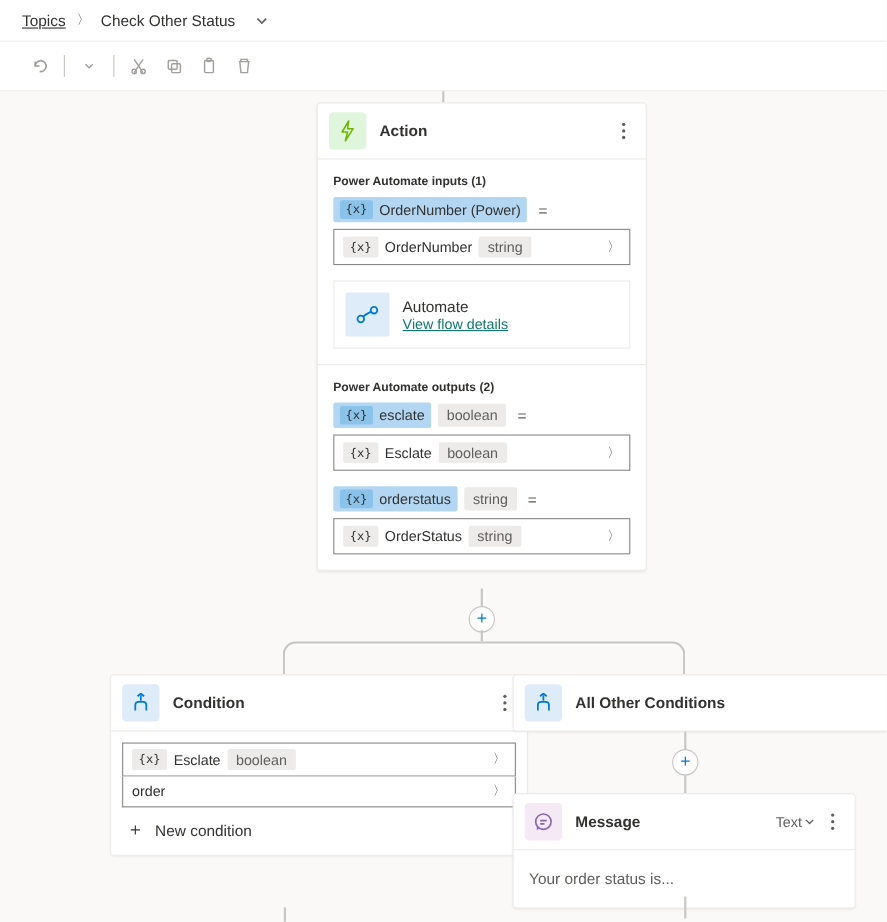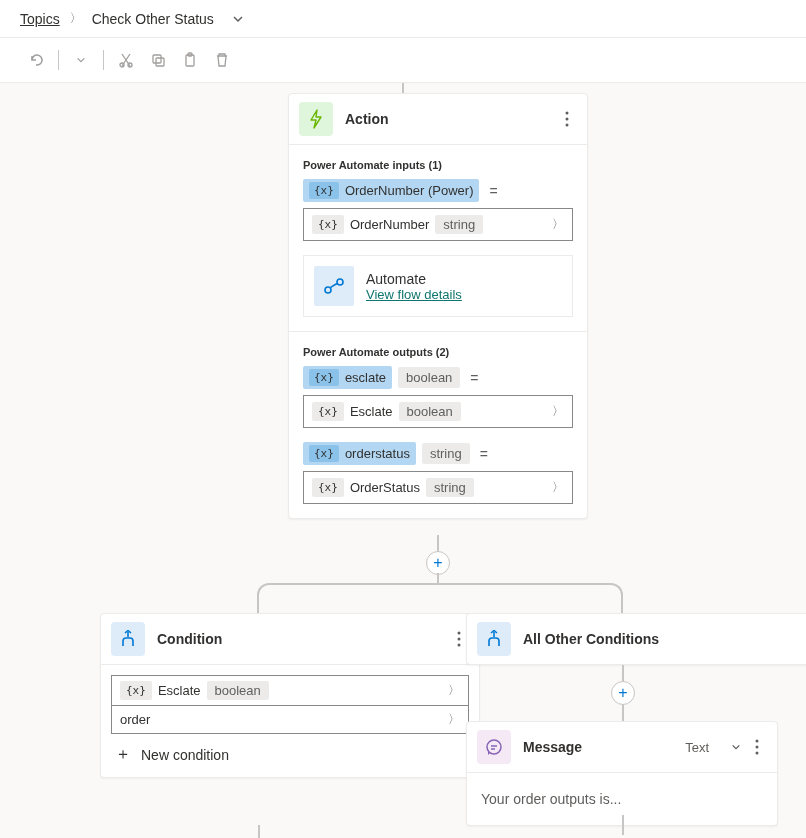--- a/index.html
+++ b/index.html
@@ -69,21 +69,21 @@
   .cond-body { padding: 10px; }
   .cond-input { border: 1px solid #8a8886; background: #fff; display: flex; align-items: center; padding: 5px 8px; gap: 6px; margin-bottom: 0; cursor: pointer; }
   .cond-input + .cond-input { border-top: none; }
   .cond-txt { font-size: 13px; }
   .new-cond { display: flex; align-items: center; padding: 10px 4px 2px; cursor: pointer; color: #323130; font-size: 14px; }
   .new-cond .plus { margin-right: 10px; font-size: 16px; color: #323130; }
 
   
   .msg-card { position: absolute; top: 638px; left: 466px; width: 312px; background: #fff; border: 1px solid #edebe9; border-radius: 4px; box-shadow: 0 1px 2px rgba(0,0,0,.05); }
   .msg-header { display: flex; align-items: center; padding: 8px 10px; border-bottom: 1px solid #edebe9; }
-  .msg-type { display: flex; align-items: center; gap: 22px; font-size: 13px; color: #605e5c; cursor: pointer; margin-right: 6px; }
+  .msg-type { display: flex; align-items: center; gap: 2px; font-size: 13px; color: #605e5c; cursor: pointer; margin-right: 6px; }
   .msg-body { padding: 18px 14px; font-size: 14px; color: #605e5c; }
 
   
   .tail-left { position: absolute; left: 258px; top: 742px; width: 2px; height: 20px; background: #c8c6c4; }
   .tail-right { position: absolute; left: 622px; top: 732px; width: 2px; height: 20px; background: #c8c6c4; }
 
   svg { display: block; }
 </style>
 </head>
 <body>
@@ -302,19 +302,19 @@
           </svg>
       </div>
       <div class="more-icon">
         <svg width="4" height="16" viewBox="0 0 4 16">
             <circle cx="2" cy="2" r="1.5" fill="#605e5c"></circle>
             <circle cx="2" cy="8" r="1.5" fill="#605e5c"></circle>
             <circle cx="2" cy="14" r="1.5" fill="#605e5c"></circle>
           </svg>
       </div>
     </div>
-    <div class="msg-body">Your order outputs is...</div>
+    <div class="msg-body">Your order status is...</div>
   </div>
 
   <div class="tail-left"></div>
   <div class="tail-right"></div>
 
 </div>
 
 </body></html>

